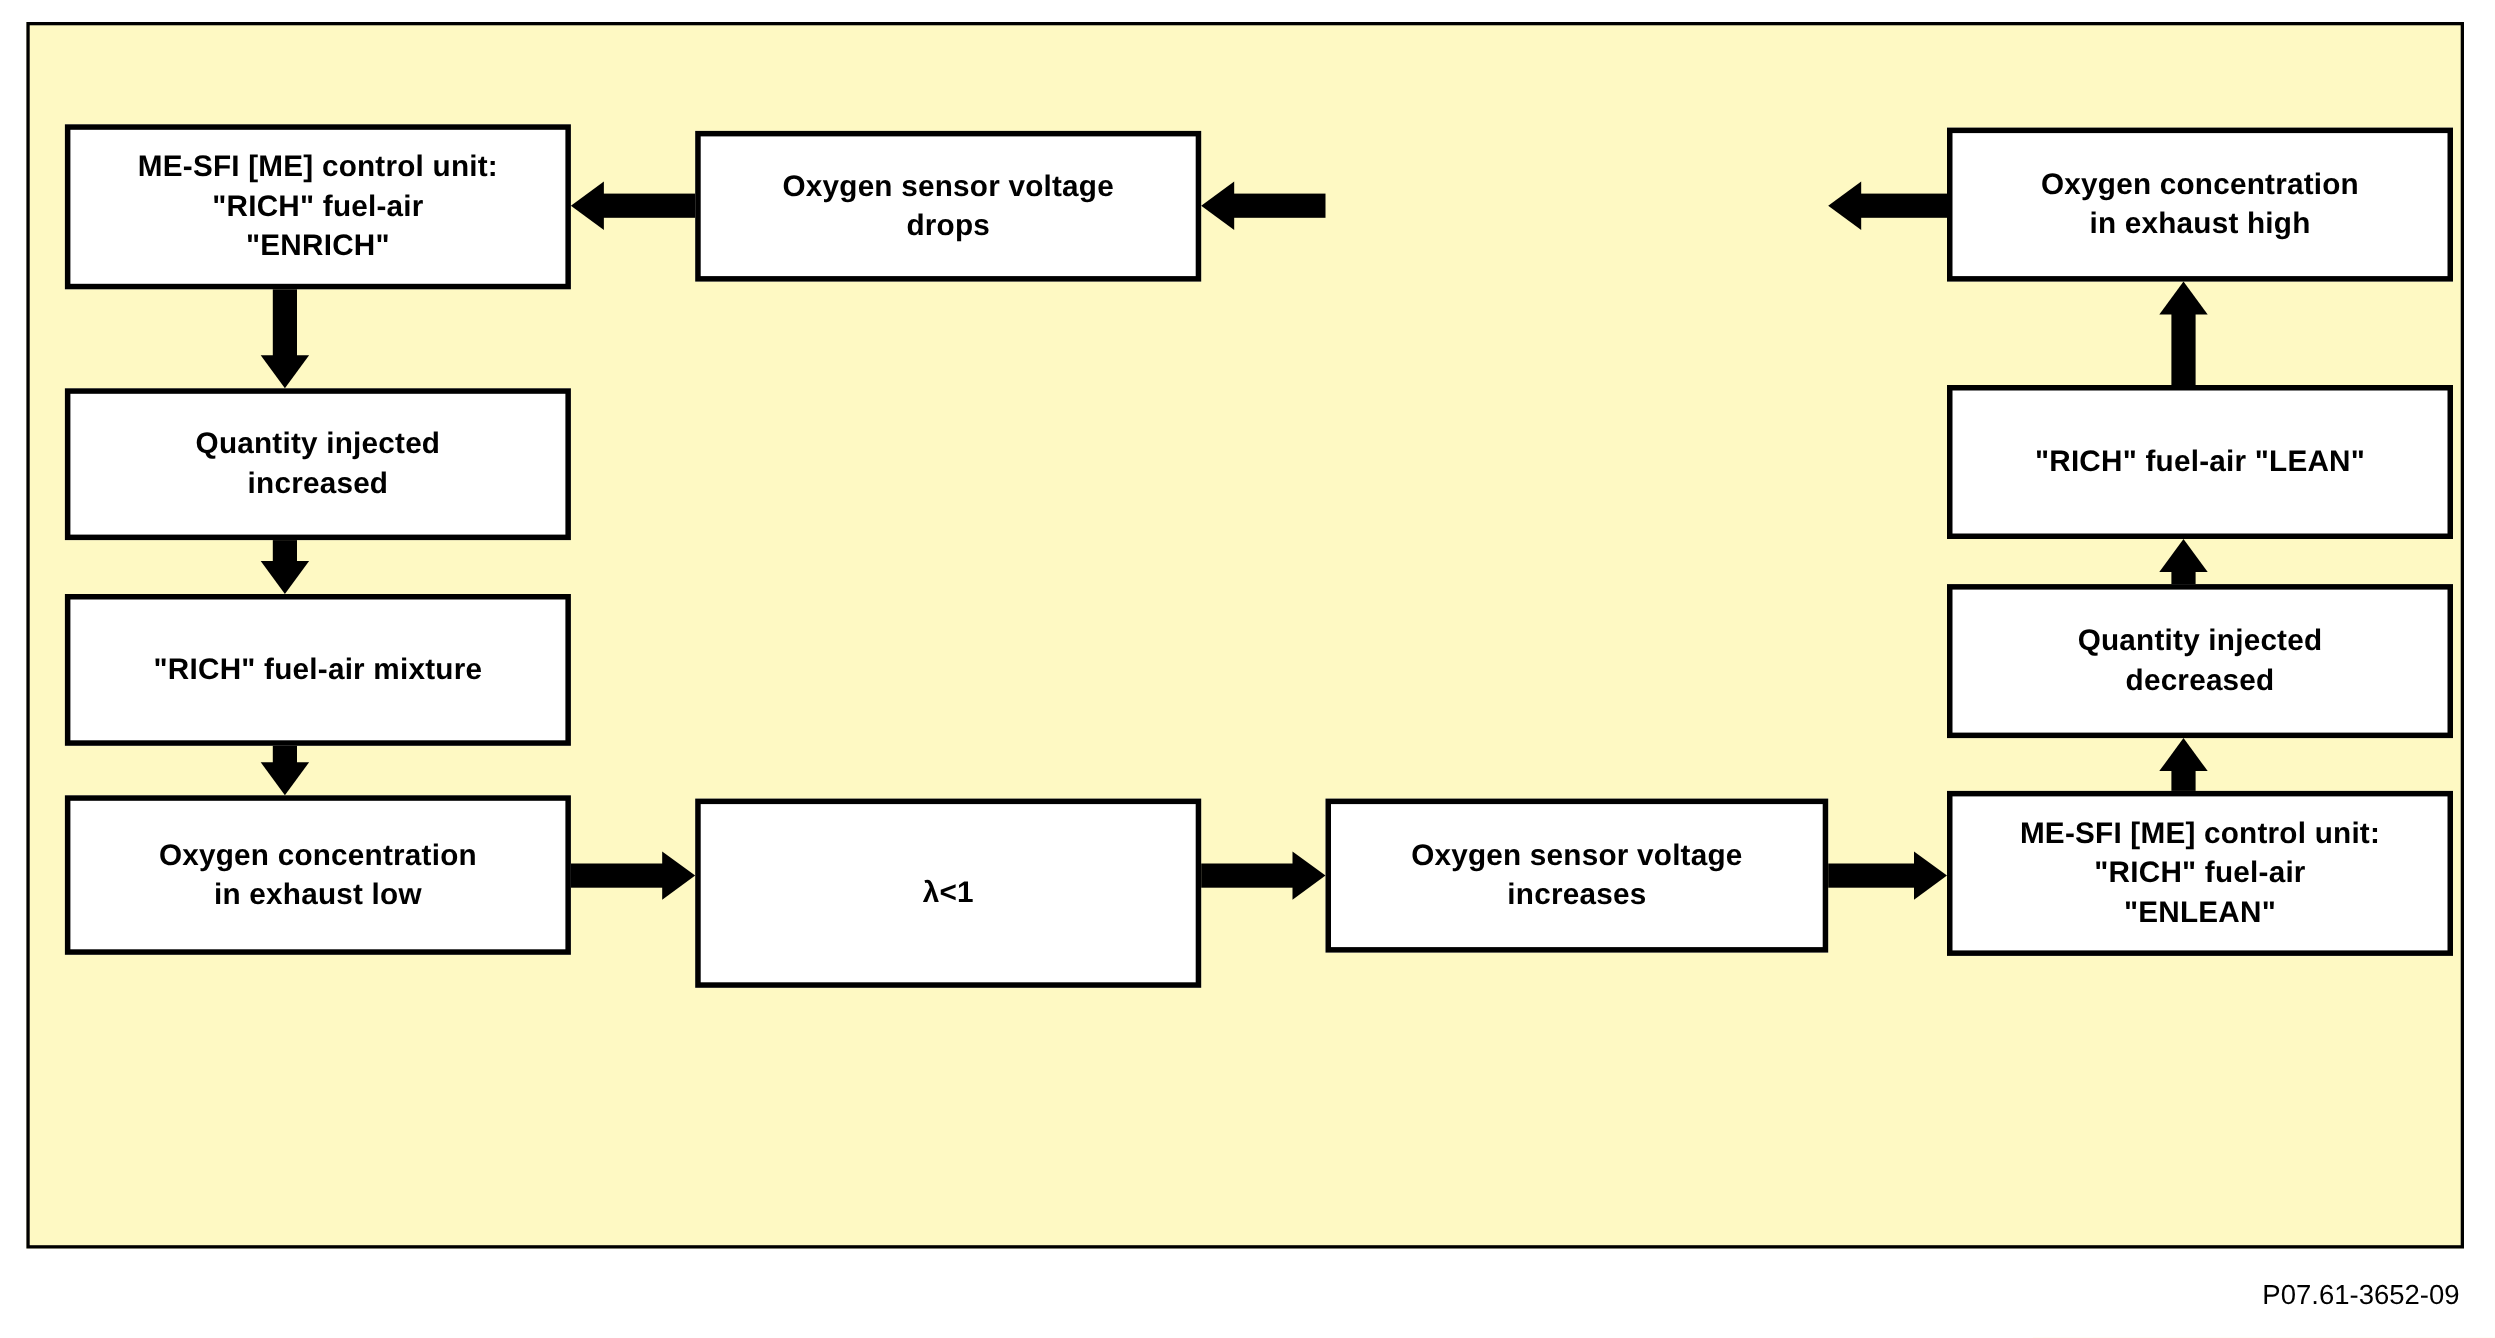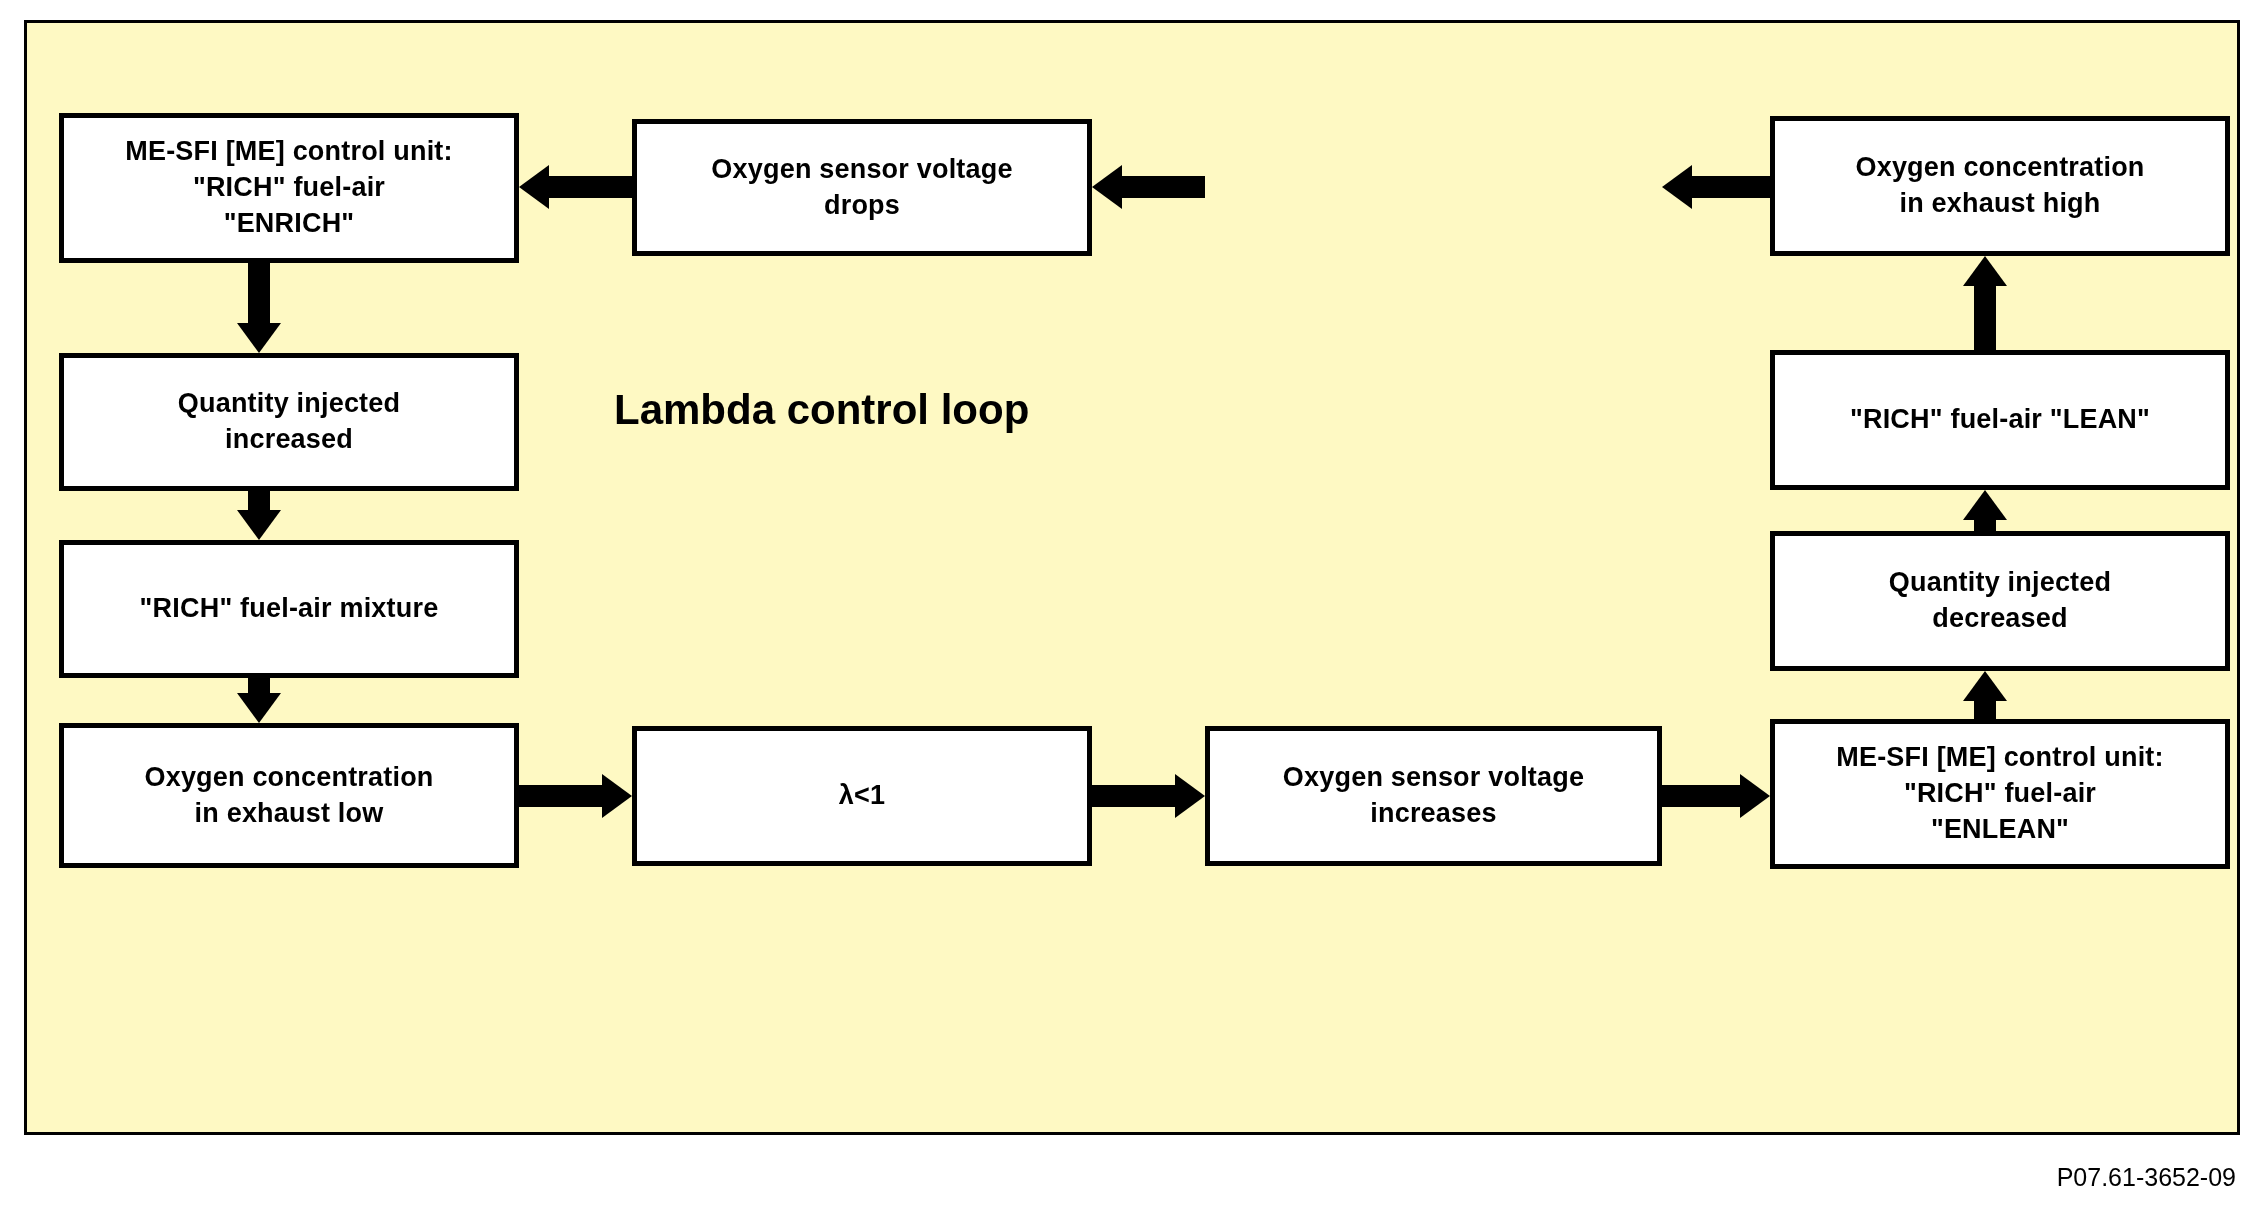--- a/index.html
+++ b/index.html
@@ -143,21 +143,21 @@
 
     <div class="node" style="left:32px; top:517px; width:460px; height:138px;">
       <span class="lines">"RICH" fuel-air mixture</span>
     </div>
 
     <div class="node" style="left:32px; top:700px; width:460px; height:145px;">
       <span class="lines">Oxygen concentration
 in exhaust low</span>
     </div>
 
-    <div class="node" style="left:605px; top:703px; width:460px; height:140px;">
+    <div class="node" style="left:605px; top:703px; width:460px; height:172px;">
       <span class="lines">λ&lt;1</span>
     </div>
 
     <div class="node" style="left:1178px; top:703px; width:457px; height:140px;">
       <span class="lines">Oxygen sensor voltage
 increases</span>
     </div>
 
     <div class="node" style="left:1743px; top:696px; width:460px; height:150px;">
       <span class="lines">ME-SFI [ME] control unit:
@@ -167,21 +167,20 @@
 
     <div class="node" style="left:1743px; top:508px; width:460px; height:140px;">
       <span class="lines">Quantity injected
 decreased</span>
     </div>
 
     <div class="node" style="left:1743px; top:327px; width:460px; height:140px;">
       <span class="lines">"RICH" fuel-air "LEAN"</span>
     </div>
 
-    <div class="title" style="left:587px; top:363px;">Lambda control loop</div>
 
     <div class="arrow left" style="left:492px; top:142px; width:113px; height:44px;">
       <div class="shaft" style="width:86px; height:22px;"></div>
       <div class="head"></div>
     </div>
 
     <div class="arrow left" style="left:1065px; top:142px; width:113px; height:44px;">
       <div class="shaft" style="width:86px; height:22px;"></div>
       <div class="head"></div>
     </div>

